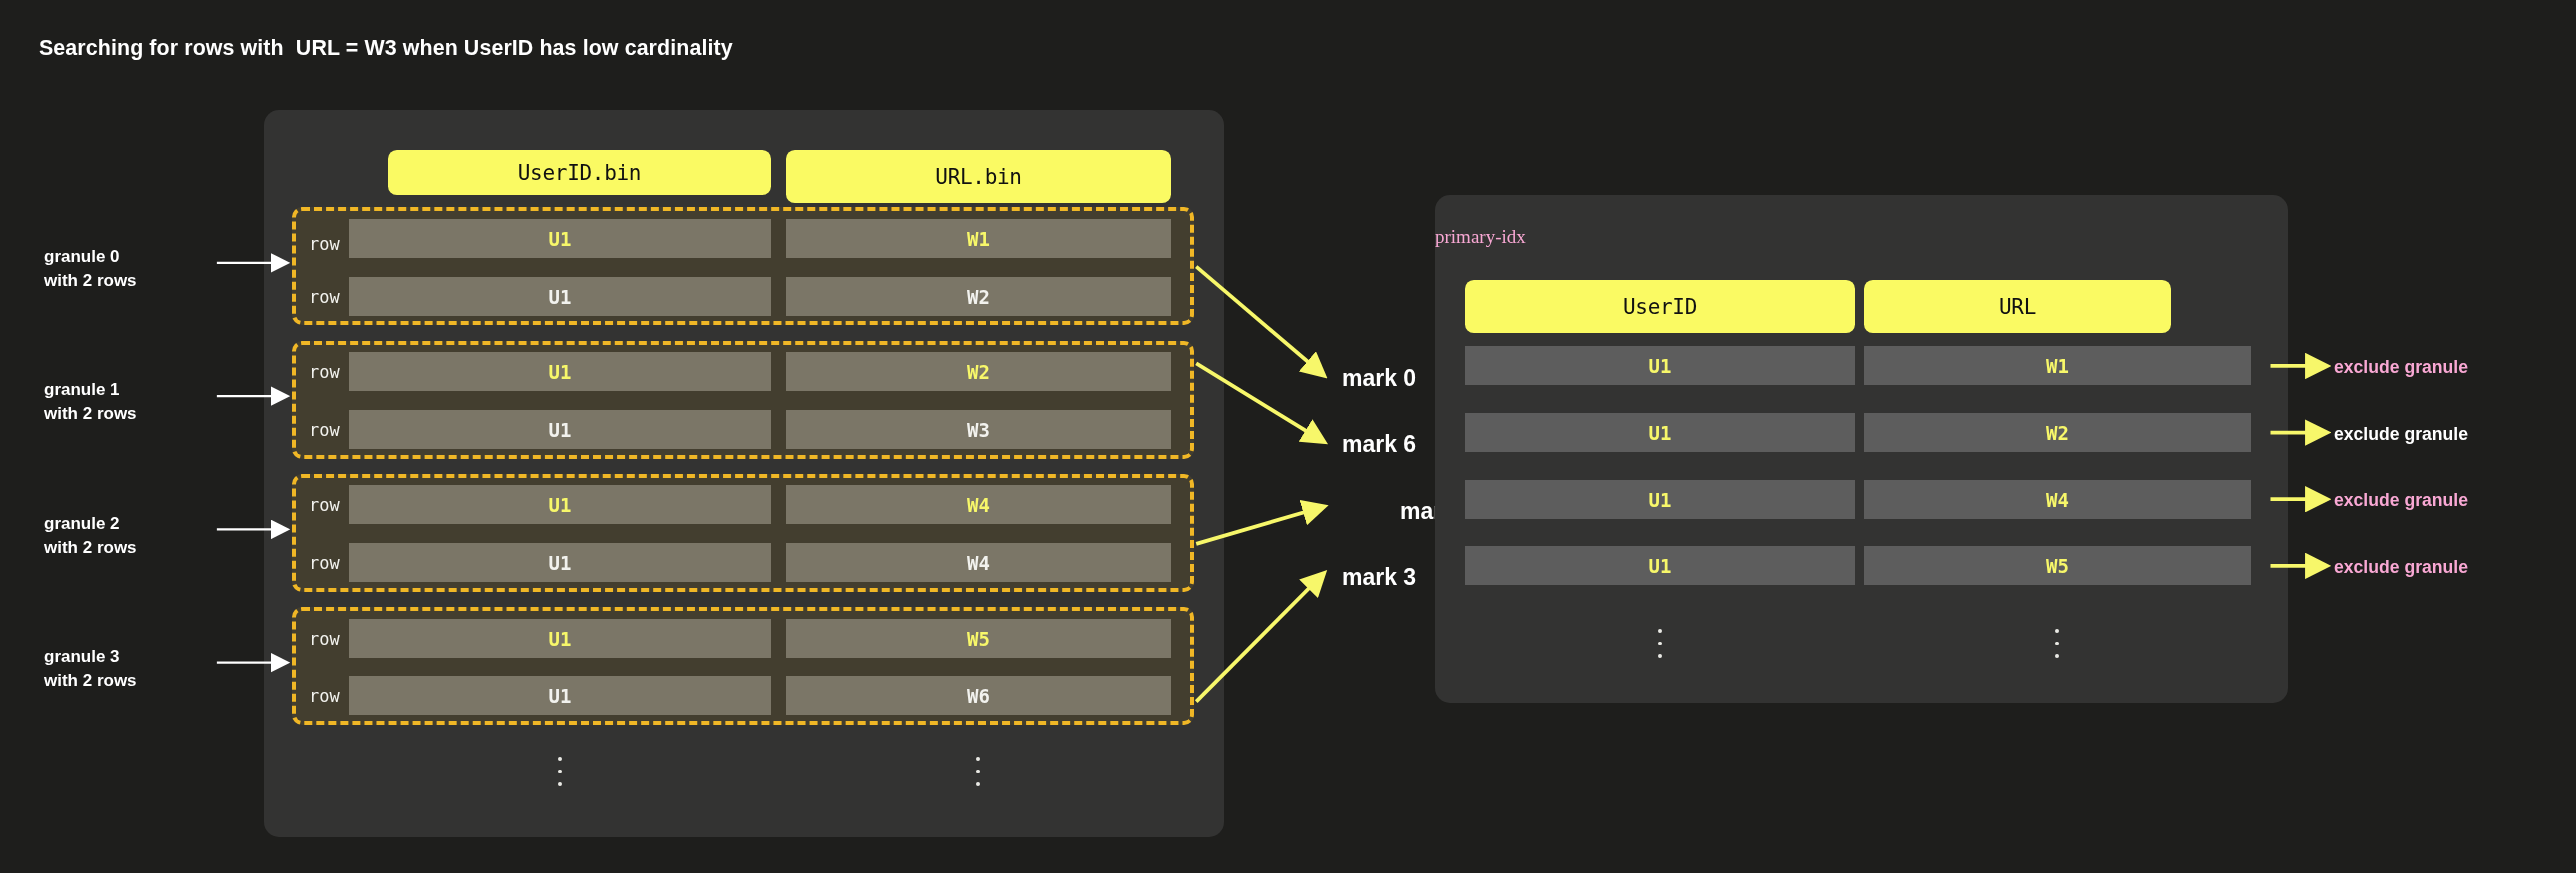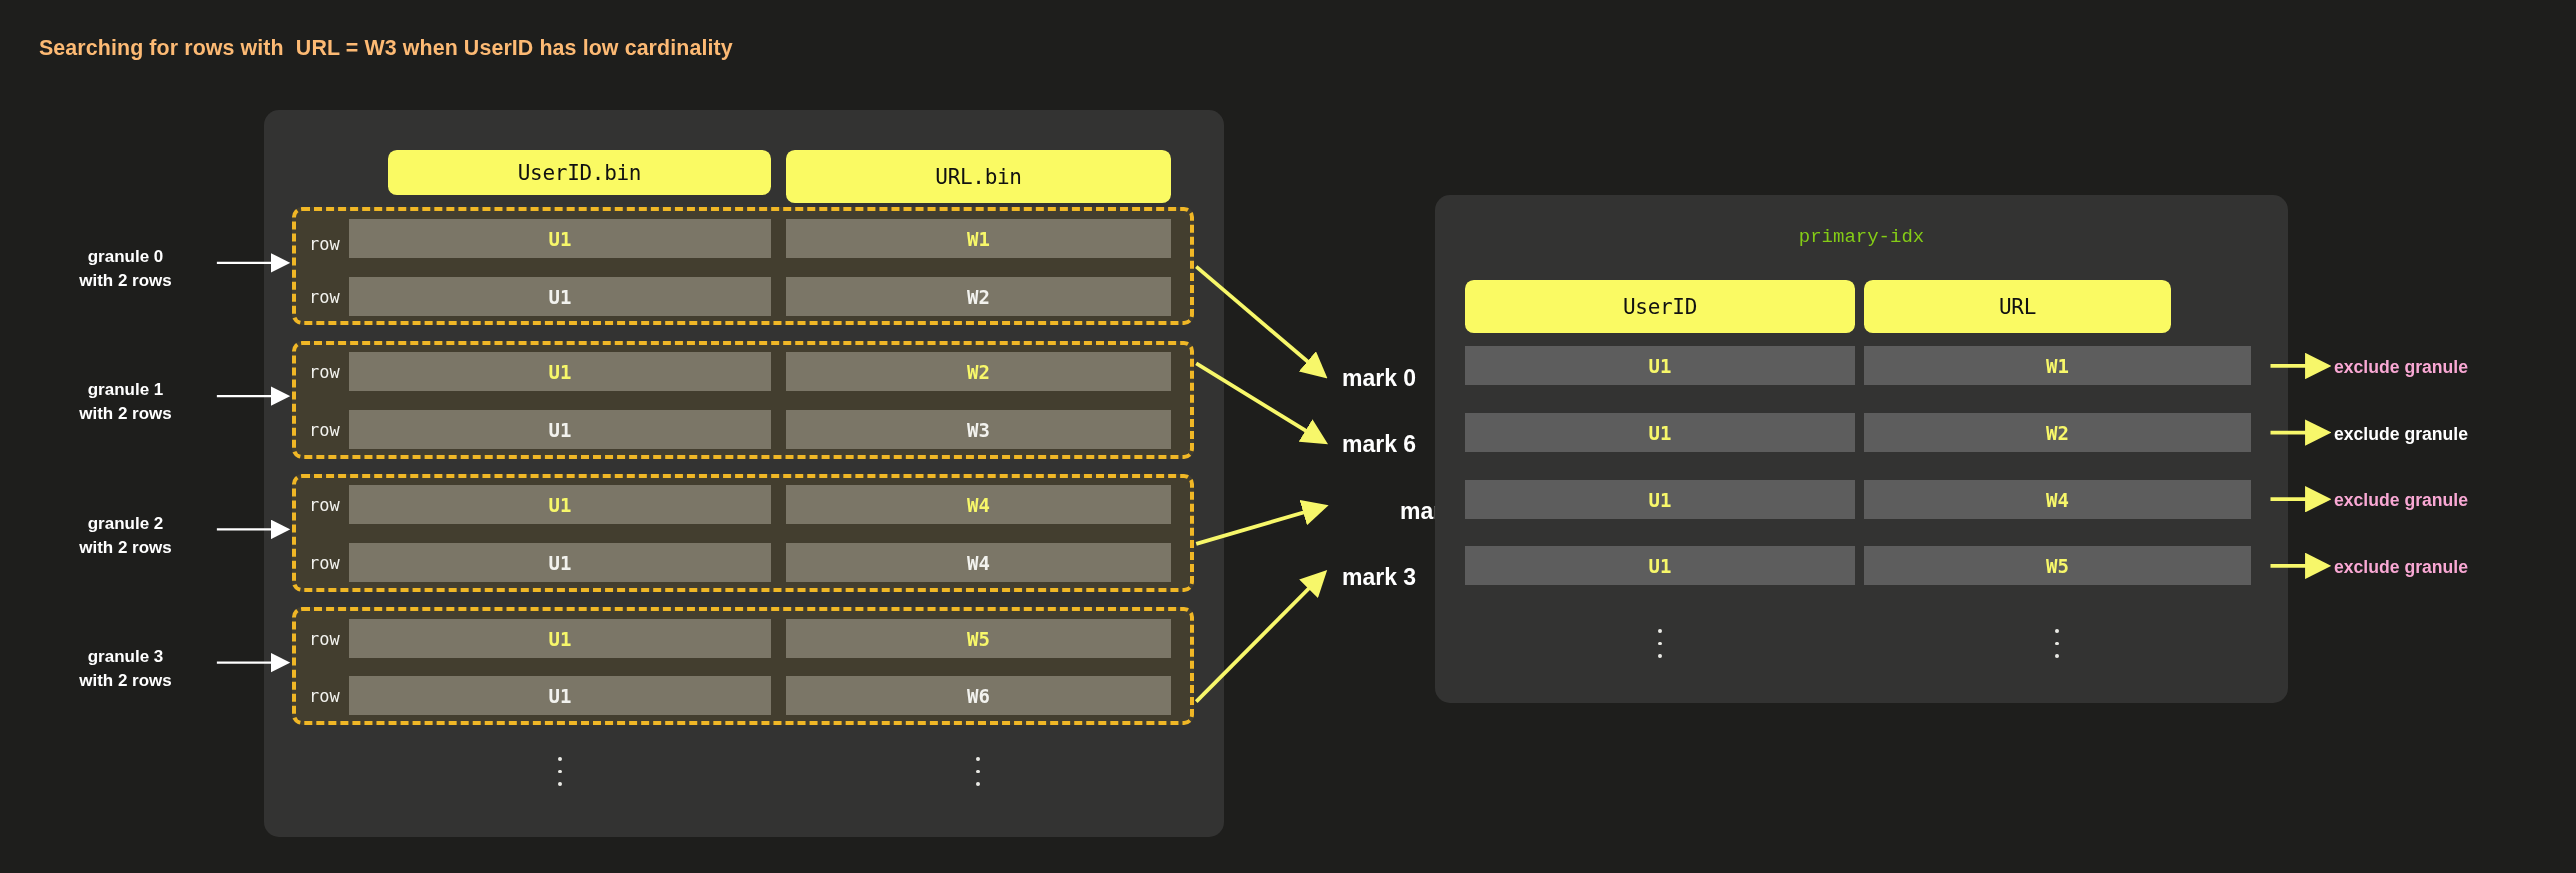--- a/index.html
+++ b/index.html
@@ -8,21 +8,21 @@
     background:#1e1e1c;
     font-family:"Liberation Sans",sans-serif;
     overflow:hidden;
     position:relative;
   }
   .abs{position:absolute;}
 
   
   #title{
     left:39px;top:36px;
-    font-size:21.4px;font-weight:bold;color:#fdba74;
+    font-size:21.4px;font-weight:bold;color:#ffffff;
     letter-spacing:0.1px;white-space:pre;
   }
 
   
   .panel{background:#333332;border-radius:15px;}
   #left-panel{left:264px;top:110px;width:960px;height:727px;}
   #right-panel{left:1435px;top:195px;width:853px;height:508px;}
 
   
   .pill{
@@ -62,29 +62,29 @@
   .icell{
     background:#5d5d5d;
     display:flex;align-items:center;justify-content:center;
     font-family:"DejaVu Sans Mono","Liberation Mono",monospace;
     font-size:19px;font-weight:bold;color:#f7f76a;
   }
 
   
   .granule-label{
     color:#ffffff;font-weight:bold;font-size:17px;line-height:1.42;
-    text-align:center;
+    text-align:left;
   }
   .mark-label{
     color:#ffffff;font-weight:bold;font-size:23px;white-space:nowrap;
   }
   .idx-title{
-    color:#84cc16;
-    font-family:Liberation Mono, monospace;
-    font-size:19px;text-align:center;width:100%;
+    color:#f9a8d4;
+    font-family:Liberation Serif, serif;
+    font-size:19px;text-align:left;width:100%;
   }
   .out-label{font-size:17.6px;white-space:nowrap;}
   .out-label.dim{color:#f9a8d4;font-weight:bold;}
   .out-label.sel{color:#ffffff;font-weight:bold;}
 
   
   .vdots{
     display:flex;flex-direction:column;align-items:center;
     justify-content:space-between;height:29px;
   }

